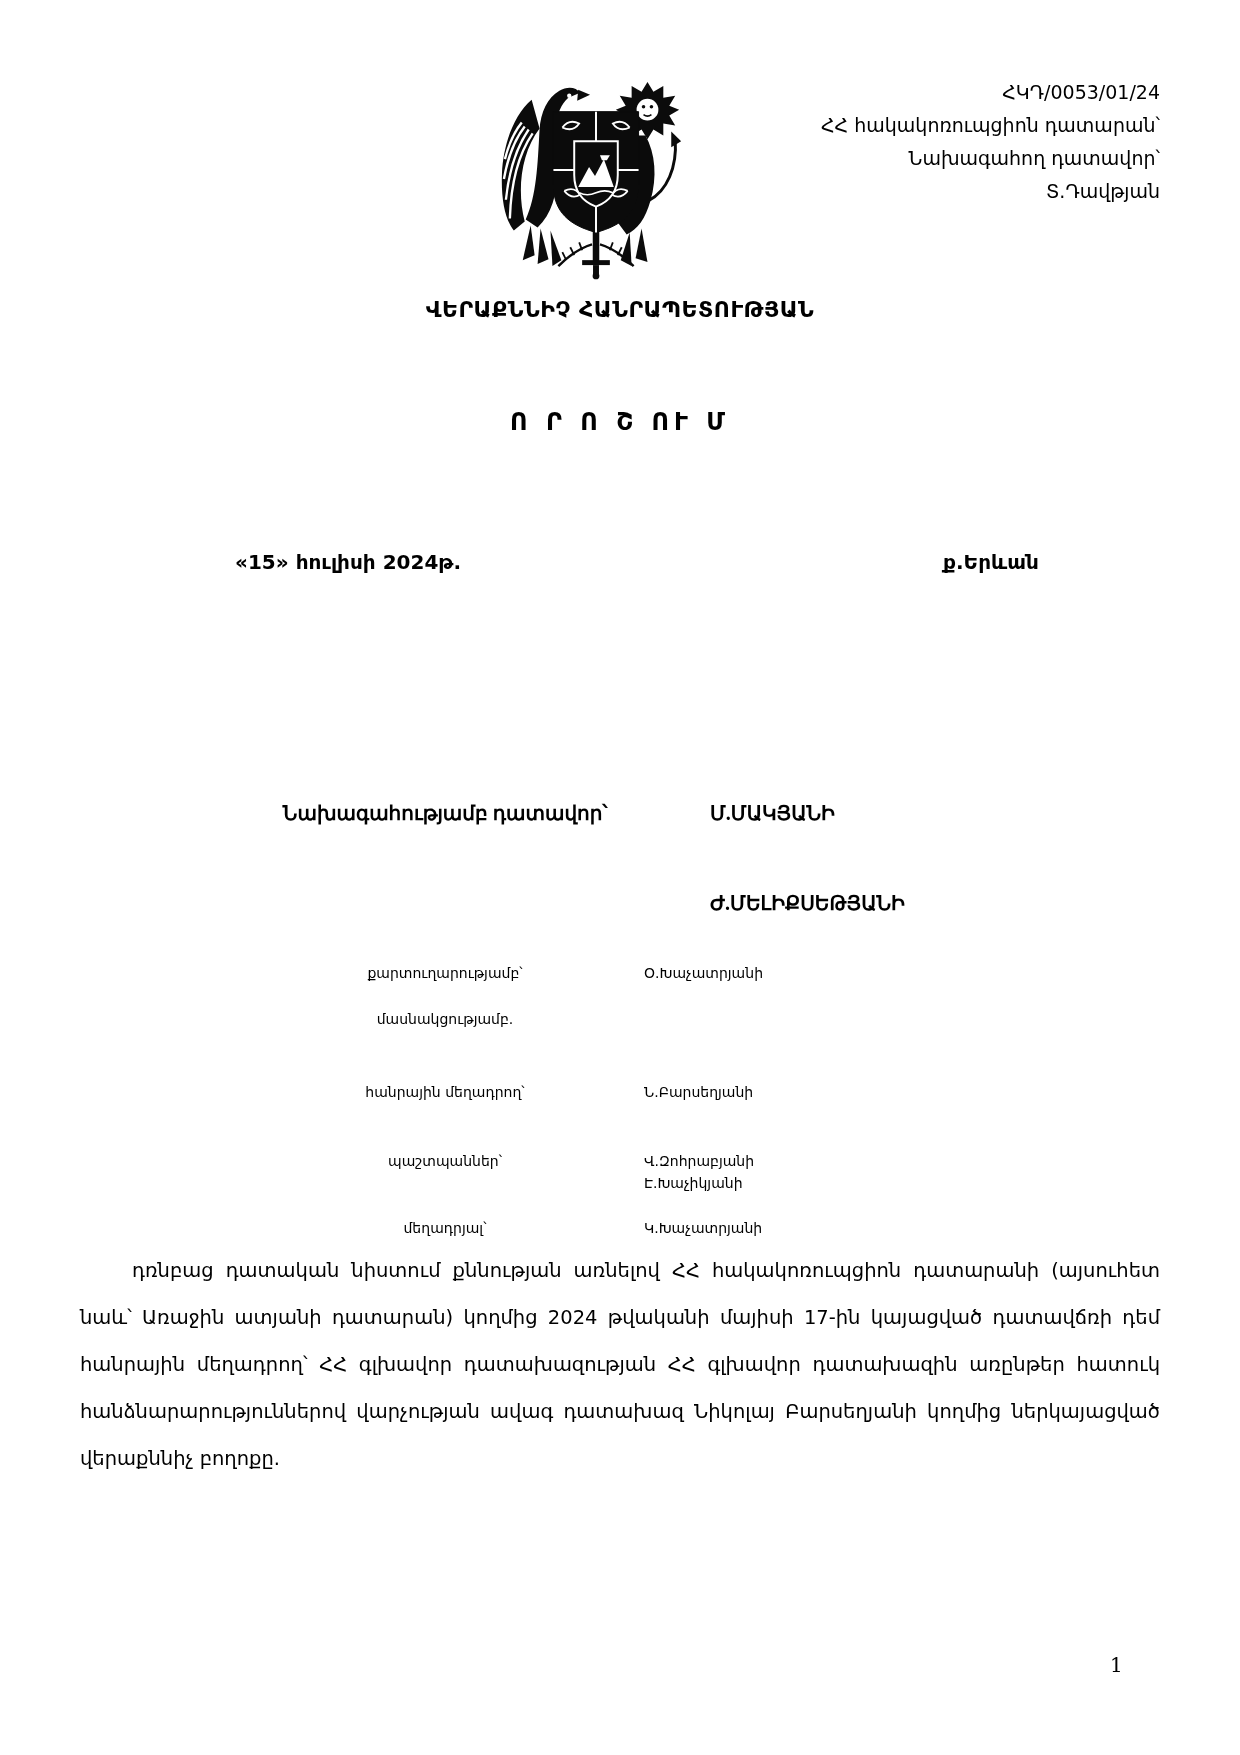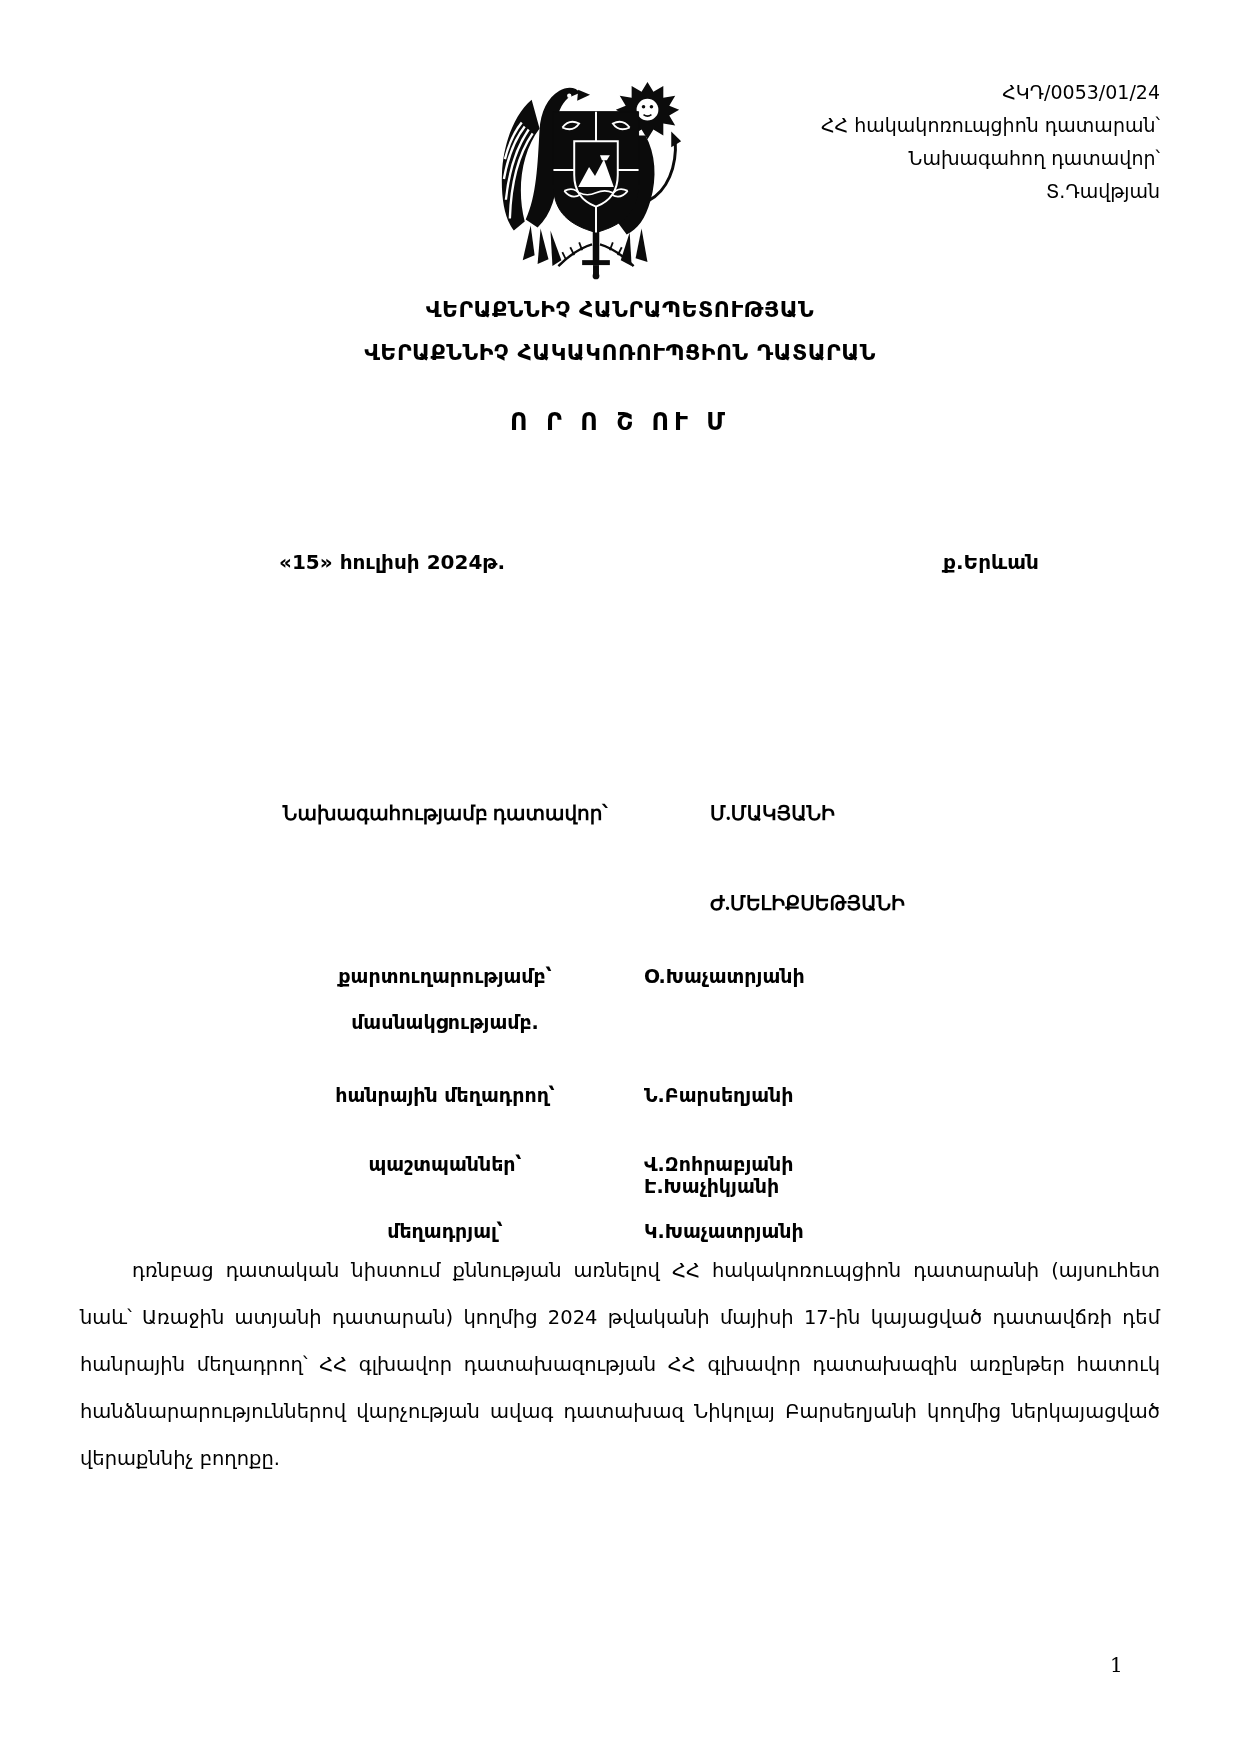--- a/index.html
+++ b/index.html
@@ -24,35 +24,35 @@
   }
   .center-line {
     position:absolute; left:0; width:100%;
     text-align:center; font-weight:bold;
   }
   .title-1 { top:297px; font-size:22px; letter-spacing:0.5px; }
   .title-2 { top:340px; font-size:22px; letter-spacing:0.5px; }
   .decision-word { top:408px; font-size:24px; letter-spacing:5px; }
   .in-name { top:463px; font-size:22px; letter-spacing:0.5px; }
   .date-item { position:absolute; top:550px; font-weight:bold; font-size:20px; white-space:nowrap; }
-  .date-left { left:235px;margin-left:44px; }
+  .date-left { left:235px; }
   .date-right { left:943px; }
   .intro-para {
     position:absolute; top:641px; left:80px; width:1080px;
     font-size:19.5px; line-height:33px; text-indent:52px;
   }
   .doc-row { position:absolute; left:0; width:100%; height:32px; font-size:20px; }
   .doc-row .row-label {
     position:absolute; left:250px; width:390px;
     text-align:center; white-space:nowrap;
   }
   .doc-row .row-value { position:absolute; white-space:nowrap; }
   .panel-row { font-weight:bold;font-family:Liberation Serif, serif; }
   .panel-row .row-value { left:710px; }
-  .plain-row { font-size:19px;font-weight:bold; }
+  .plain-row { font-size:14px; }
   .plain-row .row-value { left:644px; }
   .r1 { top:801px; } .r2 { top:846px; } .r3 { top:891px; }
   .r4 { top:965px; } .r5 { top:1011px; }
   .r6 { top:1084px; } .r7 { top:1153px; } .r8 { top:1175px; } .r9 { top:1220px; }
   .body-para {
     position:absolute; top:1247px; left:80px; width:1080px;
     font-size:19.5px; line-height:47px;
     text-align:justify; text-indent:52px;
   }
   .page-number {
@@ -135,21 +135,20 @@
       </g>
 
       <path fill="#0b0b0b" stroke="#fff" stroke-width="2" d="M78 72 L122 72 L122 106 C122 124 113 133 100 138 C87 133 78 124 78 106 Z"></path>
       <path fill="#fff" d="M82 118 L93 98 L99 107 L108 90 L118 118 Z"></path>
       <path fill="#fff" d="M104 86 L114 86 L111 91 L106 91 Z"></path>
       <path stroke="#fff" stroke-width="1.6" fill="none" d="M83 124 q8 4 17 0 q9 -4 17 0"></path>
     </svg>
   </div>
 
   <div class="center-line title-1">ՎԵՐԱՔՆՆԻՉ ՀԱՆՐԱՊԵՏՈՒԹՅԱՆ</div>
-  <div class="center-line title-2">ՎԵՐԱՔՆՆԻՉ ՀԱԿԱԿՈՌՈՒՊՑԻՈՆ ԴԱՏԱՐԱՆ</div>
   <div class="center-line decision-word">Ո Ր Ո Շ ՈՒ Մ</div>
 
   <div class="date-item date-left">«15» հուլիսի 2024թ.</div>
   <div class="date-item date-right">ք.Երևան</div>
 
 
   <div class="doc-row panel-row r1">
     <span class="row-label">Նախագահությամբ դատավոր՝</span>
     <span class="row-value">Մ.ՄԱԿՅԱՆԻ</span>
   </div>

